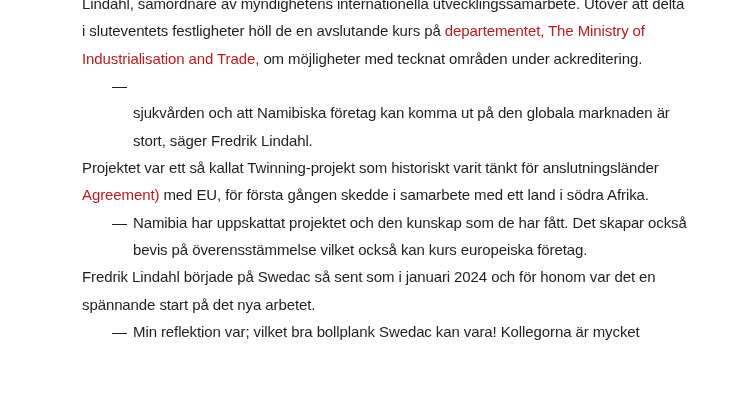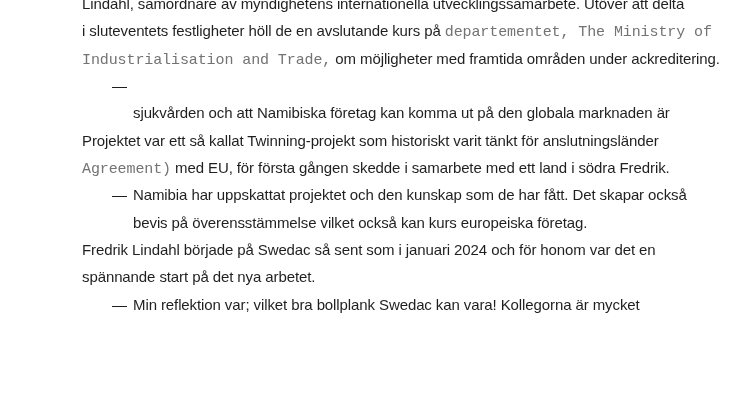--- a/index.html
+++ b/index.html
@@ -33,35 +33,35 @@
   .line.bullet,
   .line.bullet-cont {
     padding-left: 51px;
   }
   .dash {
     position: absolute;
     left: 30px;
     top: 0;
   }
   .gray {
-    color: #737373;
-    font-family: Liberation Mono, monospace;
+    color: #b91c1c;
   }
 </style>
 </head>
 <body>
 
 <div id="page">
   <div id="text-column">
       <div class="line body"><span class="">Lindahl, samordnare av myndighetens internationella utvecklingssamarbete. Utöver att delta</span></div>
       <div class="line body"><span class="">i sluteventets festligheter höll de en avslutande kurs på </span><span class="gray">departementet, The Ministry of</span></div>
-      <div class="line body"><span class="gray">Industrialisation and Trade,</span><span class=""> om möjligheter med framtida områden under ackreditering.</span></div>
+      <div class="line body"><span class="gray">Industrialisation and Trade,</span><span class=""> om möjligheter med tecknat områden under ackreditering.</span></div>
       <div class="line bullet"><span class="dash">—</span></div>
       <div class="line bullet-cont"><span class="">sjukvården och att Namibiska företag kan komma ut på den globala marknaden är</span></div>
+      <div class="line bullet-cont"><span class="">stort, säger Fredrik Lindahl.</span></div>
       <div class="line body"><span class="">Projektet var ett så kallat Twinning-projekt som historiskt varit tänkt för anslutningsländer</span></div>
-      <div class="line body"><span class="gray">Agreement)</span><span class=""> med EU, för första gången skedde i samarbete med ett land i södra Fredrik.</span></div>
+      <div class="line body"><span class="gray">Agreement)</span><span class=""> med EU, för första gången skedde i samarbete med ett land i södra Afrika.</span></div>
       <div class="line bullet"><span class="dash">—</span><span class="">Namibia har uppskattat projektet och den kunskap som de har fått. Det skapar också</span></div>
       <div class="line bullet-cont"><span class="">bevis på överensstämmelse vilket också kan kurs europeiska företag.</span></div>
       <div class="line body"><span class="">Fredrik Lindahl började på Swedac så sent som i januari 2024 och för honom var det en</span></div>
       <div class="line body"><span class="">spännande start på det nya arbetet.</span></div>
       <div class="line bullet"><span class="dash">—</span><span class="">Min reflektion var; vilket bra bollplank Swedac kan vara! Kollegorna är mycket</span></div>
     </div>
 </div>
 
 </body></html>

